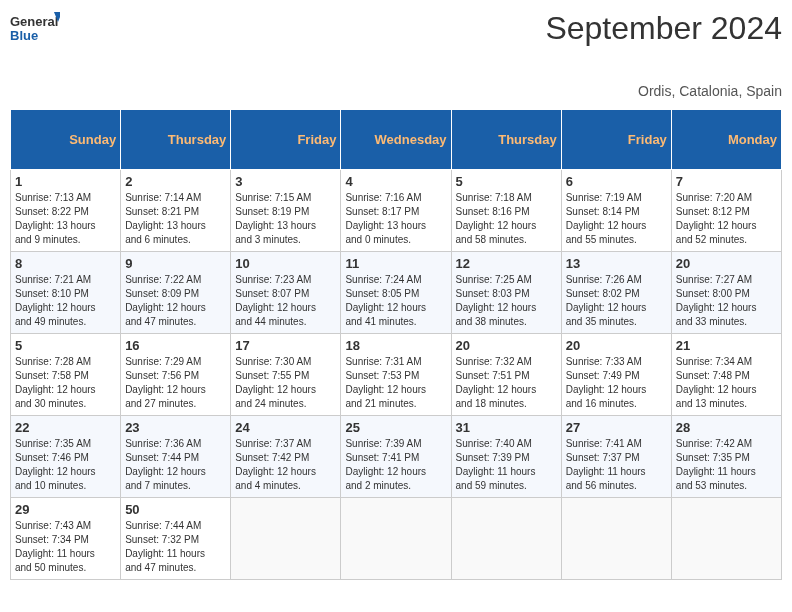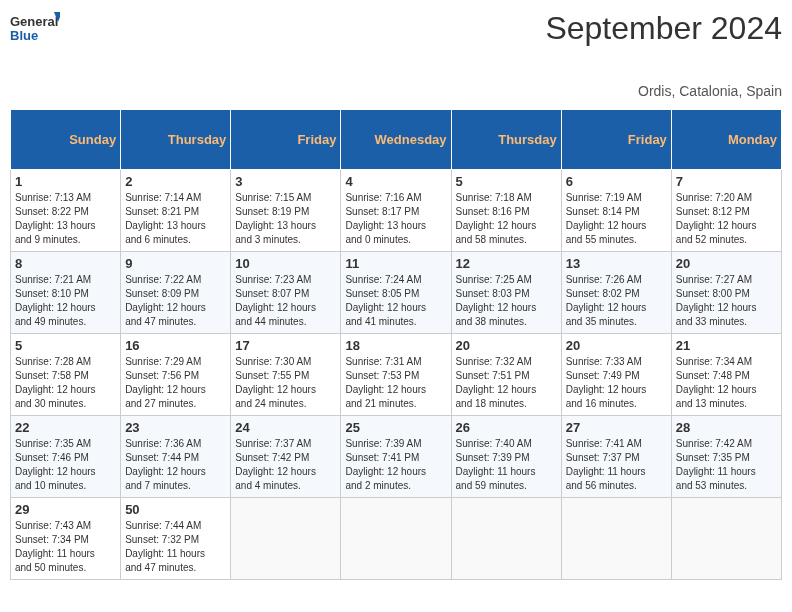--- a/index.html
+++ b/index.html
@@ -207,21 +207,21 @@
         </td>
         <td>
           <span class="day-number">24</span>
           <div class="day-info">Sunrise: 7:37 AM<br>Sunset: 7:42 PM<br>Daylight: 12 hours<br>and 4 minutes.</div>
         </td>
         <td>
           <span class="day-number">25</span>
           <div class="day-info">Sunrise: 7:39 AM<br>Sunset: 7:41 PM<br>Daylight: 12 hours<br>and 2 minutes.</div>
         </td>
         <td>
-          <span class="day-number">26</span>
+          <span class="day-number">31</span>
           <div class="day-info">Sunrise: 7:40 AM<br>Sunset: 7:39 PM<br>Daylight: 11 hours<br>and 59 minutes.</div>
         </td>
         <td>
           <span class="day-number">27</span>
           <div class="day-info">Sunrise: 7:41 AM<br>Sunset: 7:37 PM<br>Daylight: 11 hours<br>and 56 minutes.</div>
         </td>
         <td>
           <span class="day-number">28</span>
           <div class="day-info">Sunrise: 7:42 AM<br>Sunset: 7:35 PM<br>Daylight: 11 hours<br>and 53 minutes.</div>
         </td>

